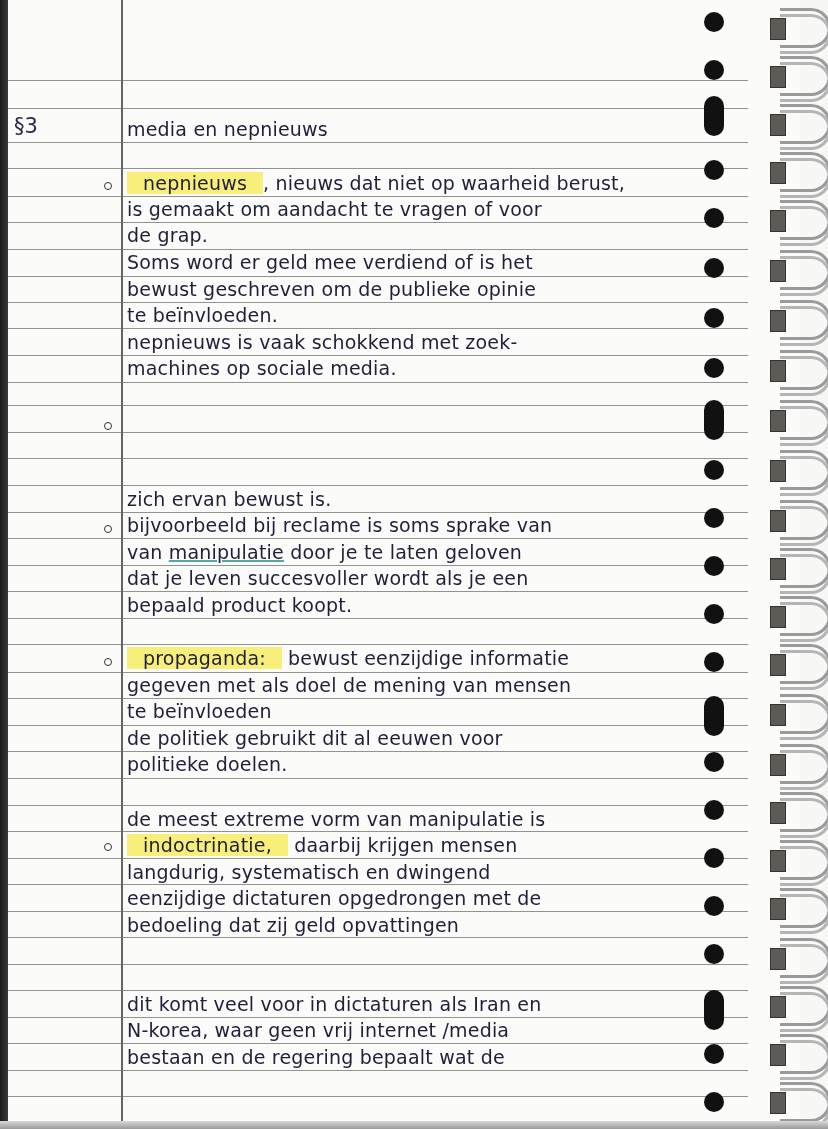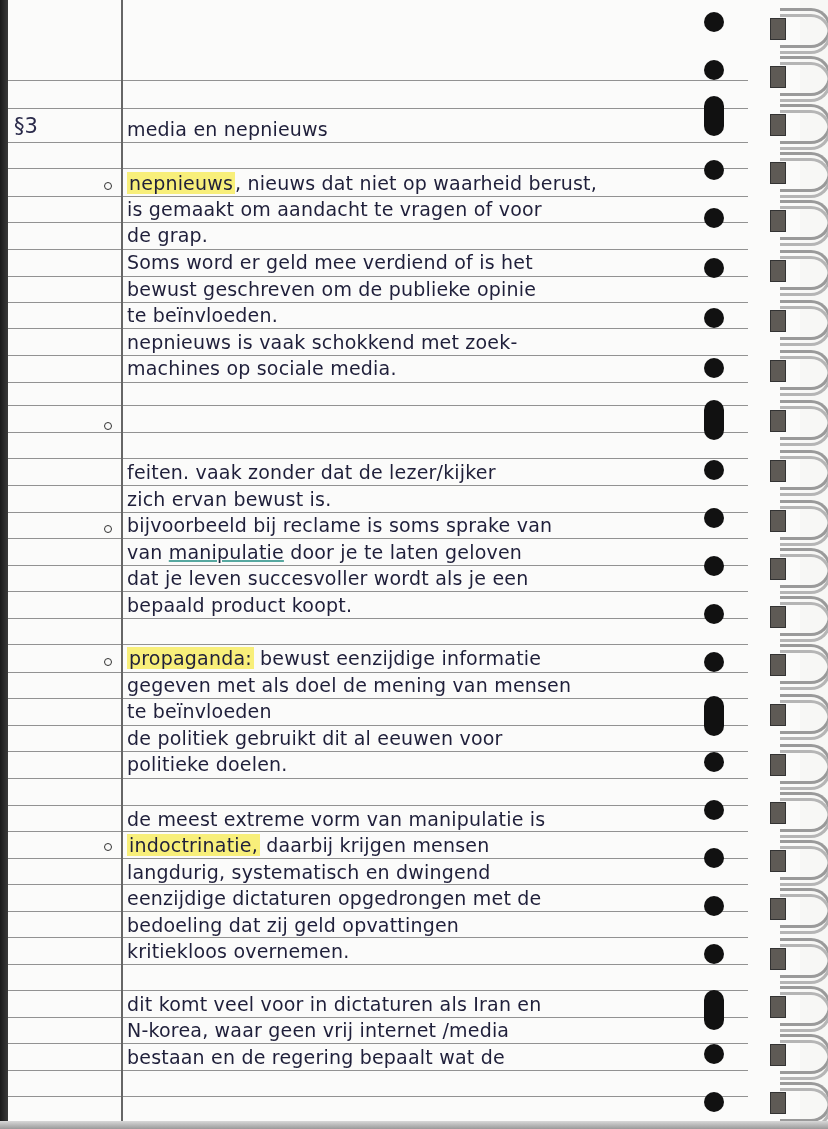--- a/index.html
+++ b/index.html
@@ -31,21 +31,21 @@
   .section-num {
     position:absolute; left:14px; top:114px;
     font-size:21px; color:#2a2a4a; font-family:"DejaVu Sans", sans-serif;
   }
   .hw {
     position:absolute; left:127px; white-space:nowrap;
     font-family:"DejaVu Sans", sans-serif; font-weight:normal;
     font-size:19px; color:#1f1f3a; letter-spacing:0.2px;
     transform-origin:left center;
   }
-  .hl { background:#f8ef7a; padding:0 2px; }
+  .hl { background:#f8ef7a; padding:0 16px; }
   .ul-teal { text-decoration:underline; text-decoration-color:#57a8a0; text-decoration-thickness:2px; }
   .bullet {
     position:absolute; left:104px; width:6px; height:6px;
     border:1.5px solid #333; border-radius:50%;
   }
   .hole {
     position:absolute; left:704px; width:20px; height:20px;
     background:#111; border-radius:50%;
   }
   .hole.tall { height:40px; border-radius:10px; }
@@ -120,21 +120,20 @@
   <div class="hw" style="top:172px"><span></span><span class="hl">nepnieuws</span><span>, nieuws dat niet op waarheid berust,</span></div>
   <div class="hw" style="top:198px">is gemaakt om aandacht te vragen of voor</div>
   <div class="hw" style="top:224px">de grap.</div>
   <div class="hw" style="top:251px">Soms word er geld mee verdiend of is het</div>
   <div class="hw" style="top:278px">bewust geschreven om de publieke opinie</div>
   <div class="hw" style="top:304px">te beïnvloeden.</div>
   <div class="hw" style="top:331px">nepnieuws is vaak schokkend met zoek-</div>
   <div class="hw" style="top:357px">machines op sociale media.</div>
 
   <span class="bullet" style="top:422px"></span>
-  <div class="hw" style="top:461px">feiten. vaak zonder dat de lezer/kijker</div>
   <div class="hw" style="top:488px">zich ervan bewust is.</div>
 
   <span class="bullet" style="top:525px"></span>
   <div class="hw" style="top:514px">bijvoorbeeld bij reclame is soms sprake van</div>
   <div class="hw" style="top:541px"><span>van </span><span class="ul-teal">manipulatie</span><span> door je te laten geloven</span></div>
   <div class="hw" style="top:567px">dat je leven succesvoller wordt als je een</div>
   <div class="hw" style="top:594px">bepaald product koopt.</div>
 
   <span class="bullet" style="top:658px"></span>
   <div class="hw" style="top:647px"><span></span><span class="hl">propaganda:</span><span> bewust eenzijdige informatie</span></div>
@@ -142,21 +141,20 @@
   <div class="hw" style="top:700px">te beïnvloeden</div>
   <div class="hw" style="top:727px">de politiek gebruikt dit al eeuwen voor</div>
   <div class="hw" style="top:753px">politieke doelen.</div>
 
   <div class="hw" style="top:808px">de meest extreme vorm van manipulatie is</div>
   <span class="bullet" style="top:843px"></span>
   <div class="hw" style="top:834px"><span></span><span class="hl">indoctrinatie,</span><span> daarbij krijgen mensen</span></div>
   <div class="hw" style="top:861px">langdurig, systematisch en dwingend</div>
   <div class="hw" style="top:887px">eenzijdige dictaturen opgedrongen met de</div>
   <div class="hw" style="top:914px">bedoeling dat zij geld opvattingen</div>
-  <div class="hw" style="top:940px">kritiekloos overnemen.</div>
 
   <div class="hw" style="top:993px">dit komt veel voor in dictaturen als Iran en</div>
   <div class="hw" style="top:1019px">N-korea, waar geen vrij internet /media</div>
   <div class="hw" style="top:1046px">bestaan en de regering bepaalt wat de</div>
 
   <div class="hole" style="top:12px"></div>
   <div class="hole" style="top:60px"></div>
   <div class="hole tall" style="top:96px"></div>
   <div class="hole" style="top:160px"></div>
   <div class="hole" style="top:208px"></div>

